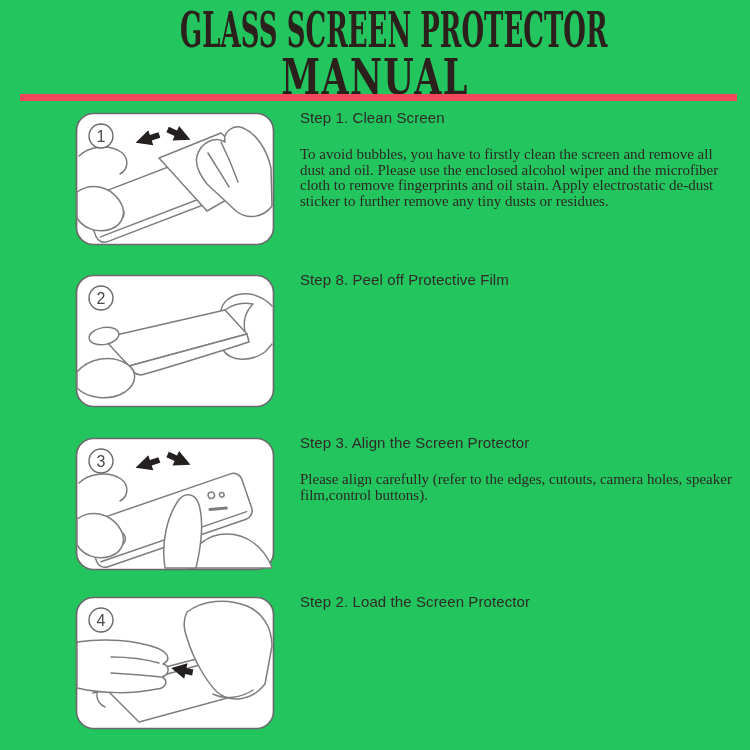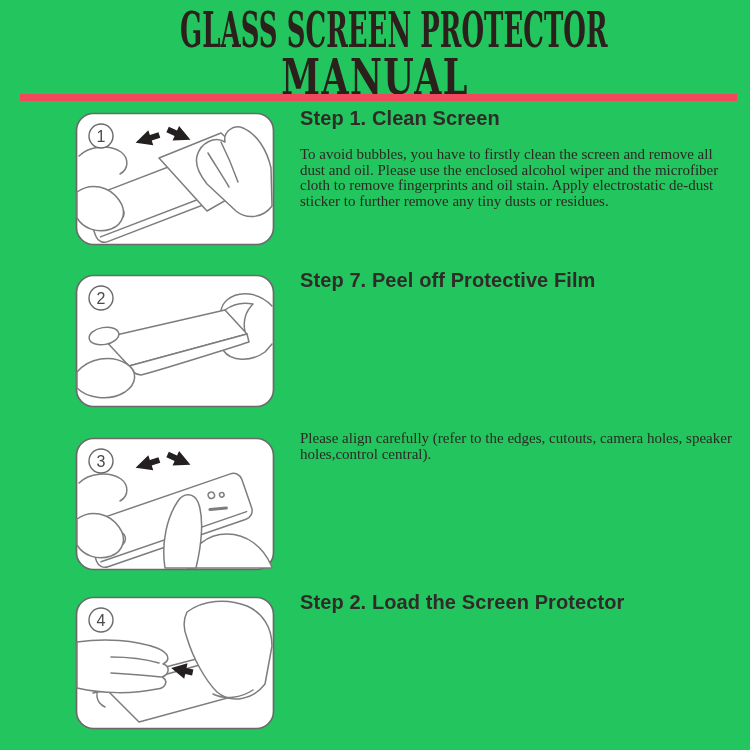--- a/index.html
+++ b/index.html
@@ -16,22 +16,22 @@
   .divider{position:absolute;top:94px;left:20px;width:717px;height:7px;background:#f2485c;}
 
   
   .step{position:absolute;left:75px;width:665px;height:140px;}
   .s1{top:112px;} .s2{top:274px;} .s3{top:437px;} .s4{top:596px;}
 
   .illus{position:absolute;left:0;top:0;width:200px;height:134px;margin:0;}
   .illus svg{display:block;width:200px;height:134px;}
 
   .copy{position:absolute;left:225px;top:-6px;width:438px;}
-  .copy h2{margin:0 0 17px 0;font-family:"Liberation Sans",sans-serif;font-weight:700;
-           font-size:20px;line-height:24px;color:#302b28;letter-spacing:0.1px;}
+  .copy h2{margin:0 0 17px 0;font-family:"Liberation Sans",sans-serif;font-weight:400;
+           font-size:15px;line-height:24px;color:#302b28;letter-spacing:0.1px;}
   .copy p{margin:0;font-family:"Liberation Serif",serif;font-size:15px;line-height:15.7px;
           color:#2e2824;white-space:pre;}
 
   
   .art{stroke:#7d7d7d;fill:none;stroke-width:1.5;stroke-linejoin:round;stroke-linecap:round;}
   .frame{stroke:#6a6a6a;fill:#ffffff;stroke-width:1.7;}
   .badge-circle{stroke:#6a6a6a;fill:#ffffff;stroke-width:1.4;}
   .badge-num{font-family:"Liberation Sans",sans-serif;font-size:16px;fill:#4a4a4a;
              stroke:none;text-anchor:middle;}
   .white{fill:#ffffff;}
@@ -104,21 +104,21 @@
           <ellipse cx="29" cy="62" rx="15" ry="8.5" transform="rotate(-10 29 62)" class="white"></ellipse>
 
           <path d="M2,98 C14,84 36,80 52,90 C63,97 62,110 50,118 C34,128 12,124 2,114 Z" class="white"></path>
 
           <circle class="badge-circle" cx="26" cy="24" r="12"></circle>
           <text class="badge-num" x="26" y="29.5">2</text>
         </g>
       </svg>
     </figure>
     <div class="copy">
-      <h2>Step 7. Peel off Protective Film</h2>
+      <h2>Step 8. Peel off Protective Film</h2>
     </div>
   </section>
 
   <section class="step s3">
     <figure class="illus">
       <svg viewBox="0 0 200 134">
         <g class="art">
           <rect class="frame" x="1.5" y="1.5" width="197" height="131" rx="17"></rect>
 
           <g transform="rotate(-19 98 82)">
@@ -140,22 +140,23 @@
 
           <path class="arr" transform="rotate(-18 72 27)" d="M85,24 h-9 v-5 l-16,8 l16,8 v-5 h9 Z"></path>
           <path class="arr" transform="rotate(24 106 17)" d="M94,20 h9 v-5 l16,8 l-16,8 v-5 h-9 Z"></path>
 
           <circle class="badge-circle" cx="26" cy="24" r="12"></circle>
           <text class="badge-num" x="26" y="29.5">3</text>
         </g>
       </svg>
     </figure>
     <div class="copy">
+      <h2>Step 3. Align the Screen Protector</h2>
       <p>Please align carefully (refer to the edges, cutouts, camera holes, speaker
-holes,control central).</p>
+film,control buttons).</p>
     </div>
   </section>
 
   <section class="step s4">
     <figure class="illus">
       <svg viewBox="0 0 200 134">
         <g class="art">
           <rect class="frame" x="1.5" y="1.5" width="197" height="131" rx="17"></rect>
 
           <path d="M26,88 L148,56 L182,94 L64,126 Z" class="white"></path>

